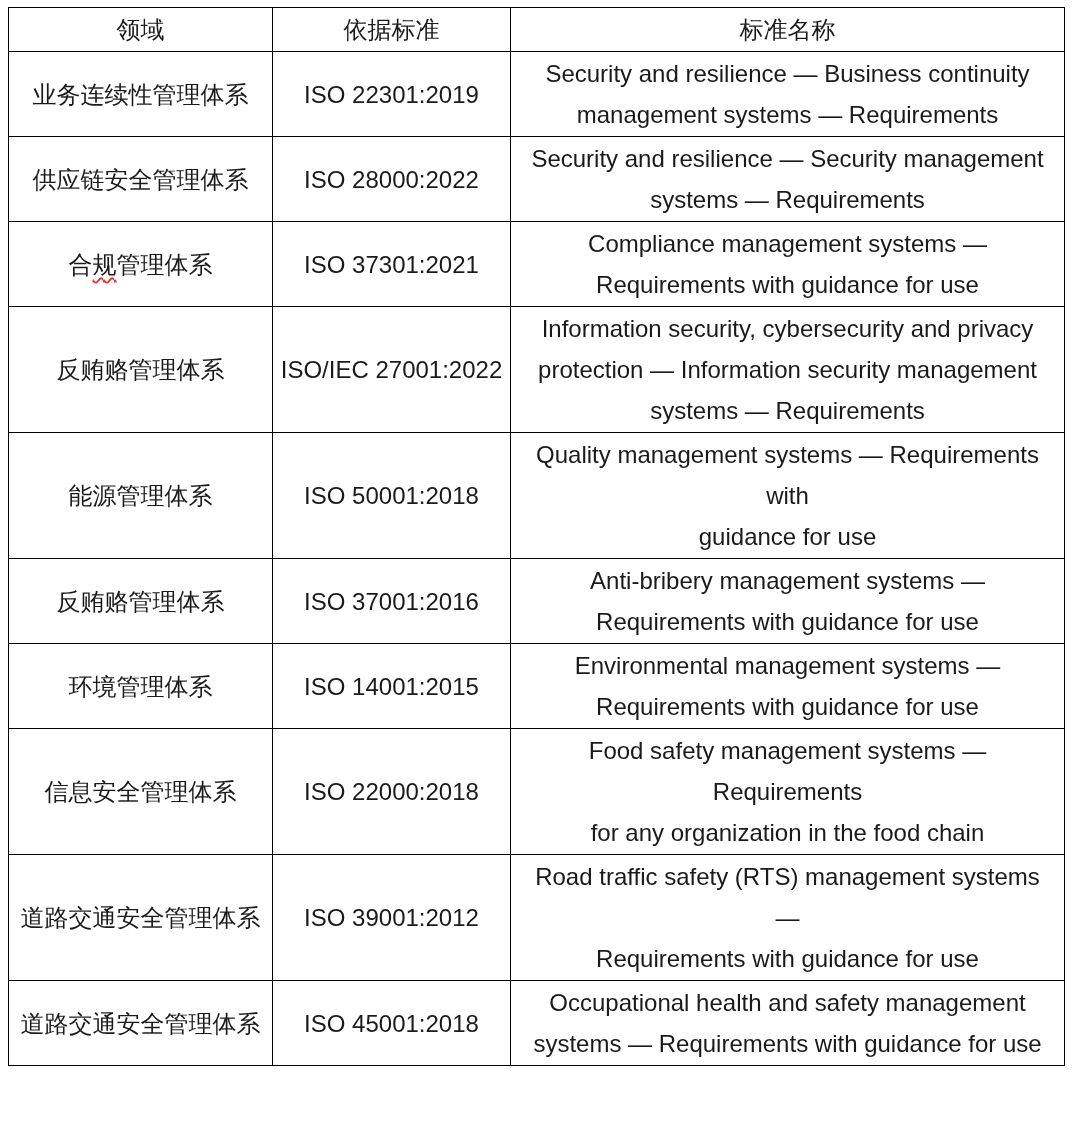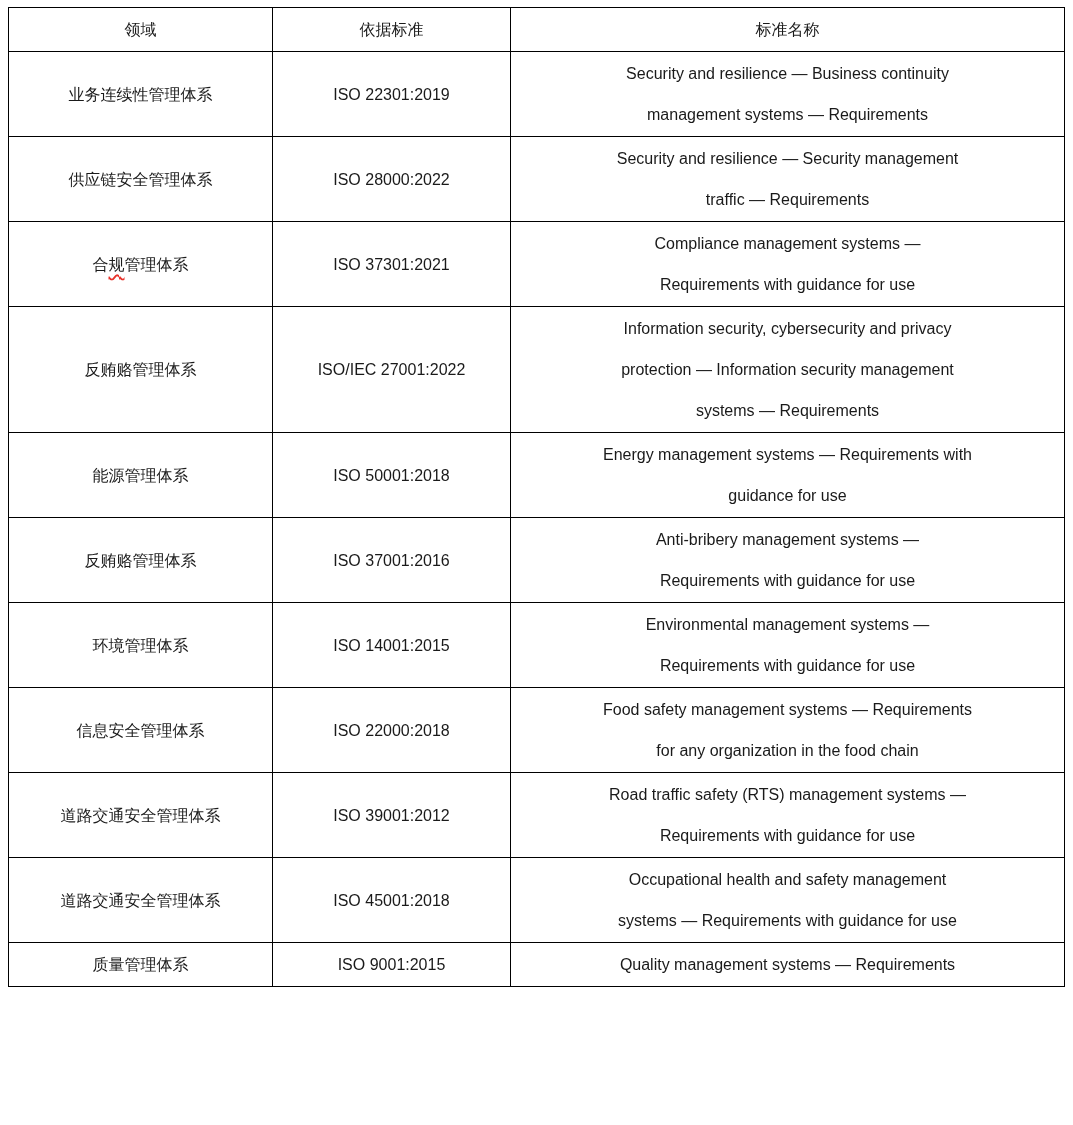--- a/index.html
+++ b/index.html
@@ -20,21 +20,21 @@
     table-layout: fixed;
     width: 1056px;
     margin: 7px 0 0 8px;
   }
   col.c1 { width: 264px; }
   col.c2 { width: 238px; }
   col.c3 { width: 554px; }
   .std-table th,
   .std-table td {
     border: 1.5px solid #000000;
-    font-size: 16px;
+    font-size: 24px;
     font-weight: normal;
     line-height: 41px;
     vertical-align: middle;
     text-align: center;
     padding: 1px 4px;
     white-space: pre-line;
     overflow: hidden;
   }
   .std-table th { height: 41px; }
   td.cell-name {
@@ -71,39 +71,39 @@
         <tr>
           <td class="cell-domain">业务连续性管理体系</td>
           <td class="cell-standard">ISO 22301:2019</td>
           <td class="cell-name">Security and resilience — Business continuity
 management systems — Requirements</td>
         </tr>
         <tr>
           <td class="cell-domain">供应链安全管理体系</td>
           <td class="cell-standard">ISO 28000:2022</td>
           <td class="cell-name">Security and resilience — Security management
-traffic — Requirements</td>
+systems — Requirements</td>
         </tr>
         <tr>
           <td class="cell-domain">合<span class="squiggle">规</span>管理体系</td>
           <td class="cell-standard">ISO 37301:2021</td>
           <td class="cell-name">Compliance management systems —
 Requirements with guidance for use</td>
         </tr>
         <tr>
           <td class="cell-domain">反贿赂管理体系</td>
           <td class="cell-standard">ISO/IEC 27001:2022</td>
           <td class="cell-name">Information security, cybersecurity and privacy
 protection — Information security management
 systems — Requirements</td>
         </tr>
         <tr>
           <td class="cell-domain">能源管理体系</td>
           <td class="cell-standard">ISO 50001:2018</td>
-          <td class="cell-name">Energy management systems — Requirements with
+          <td class="cell-name">Quality management systems — Requirements with
 guidance for use</td>
         </tr>
         <tr>
           <td class="cell-domain">反贿赂管理体系</td>
           <td class="cell-standard">ISO 37001:2016</td>
           <td class="cell-name">Anti-bribery management systems —
 Requirements with guidance for use</td>
         </tr>
         <tr>
           <td class="cell-domain">环境管理体系</td>
@@ -122,20 +122,15 @@
           <td class="cell-standard">ISO 39001:2012</td>
           <td class="cell-name">Road traffic safety (RTS) management systems —
 Requirements with guidance for use</td>
         </tr>
         <tr>
           <td class="cell-domain">道路交通安全管理体系</td>
           <td class="cell-standard">ISO 45001:2018</td>
           <td class="cell-name">Occupational health and safety management
 systems — Requirements with guidance for use</td>
         </tr>
-        <tr>
-          <td class="cell-domain">质量管理体系</td>
-          <td class="cell-standard">ISO 9001:2015</td>
-          <td class="cell-name">Quality management systems — Requirements</td>
-        </tr>
       </tbody>
   </table>
 </div>
 
 </body></html>

